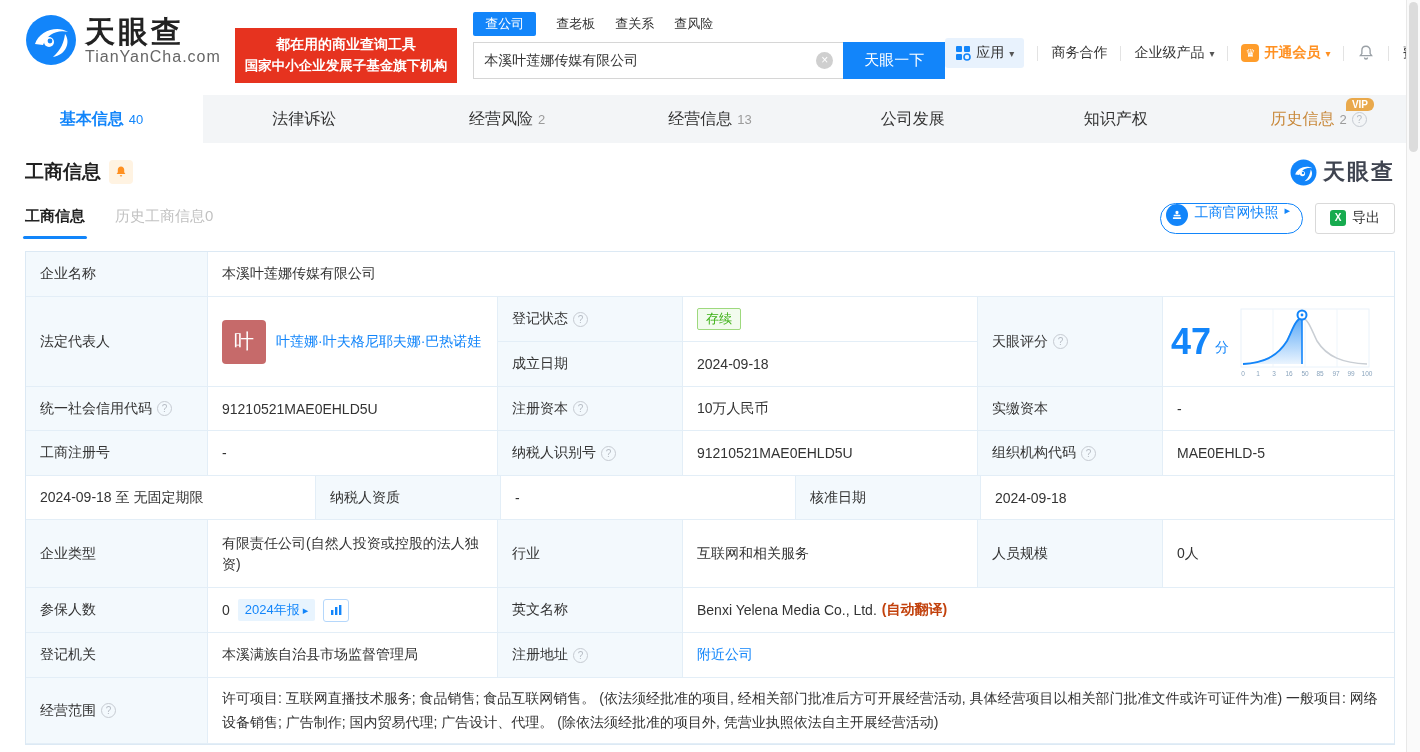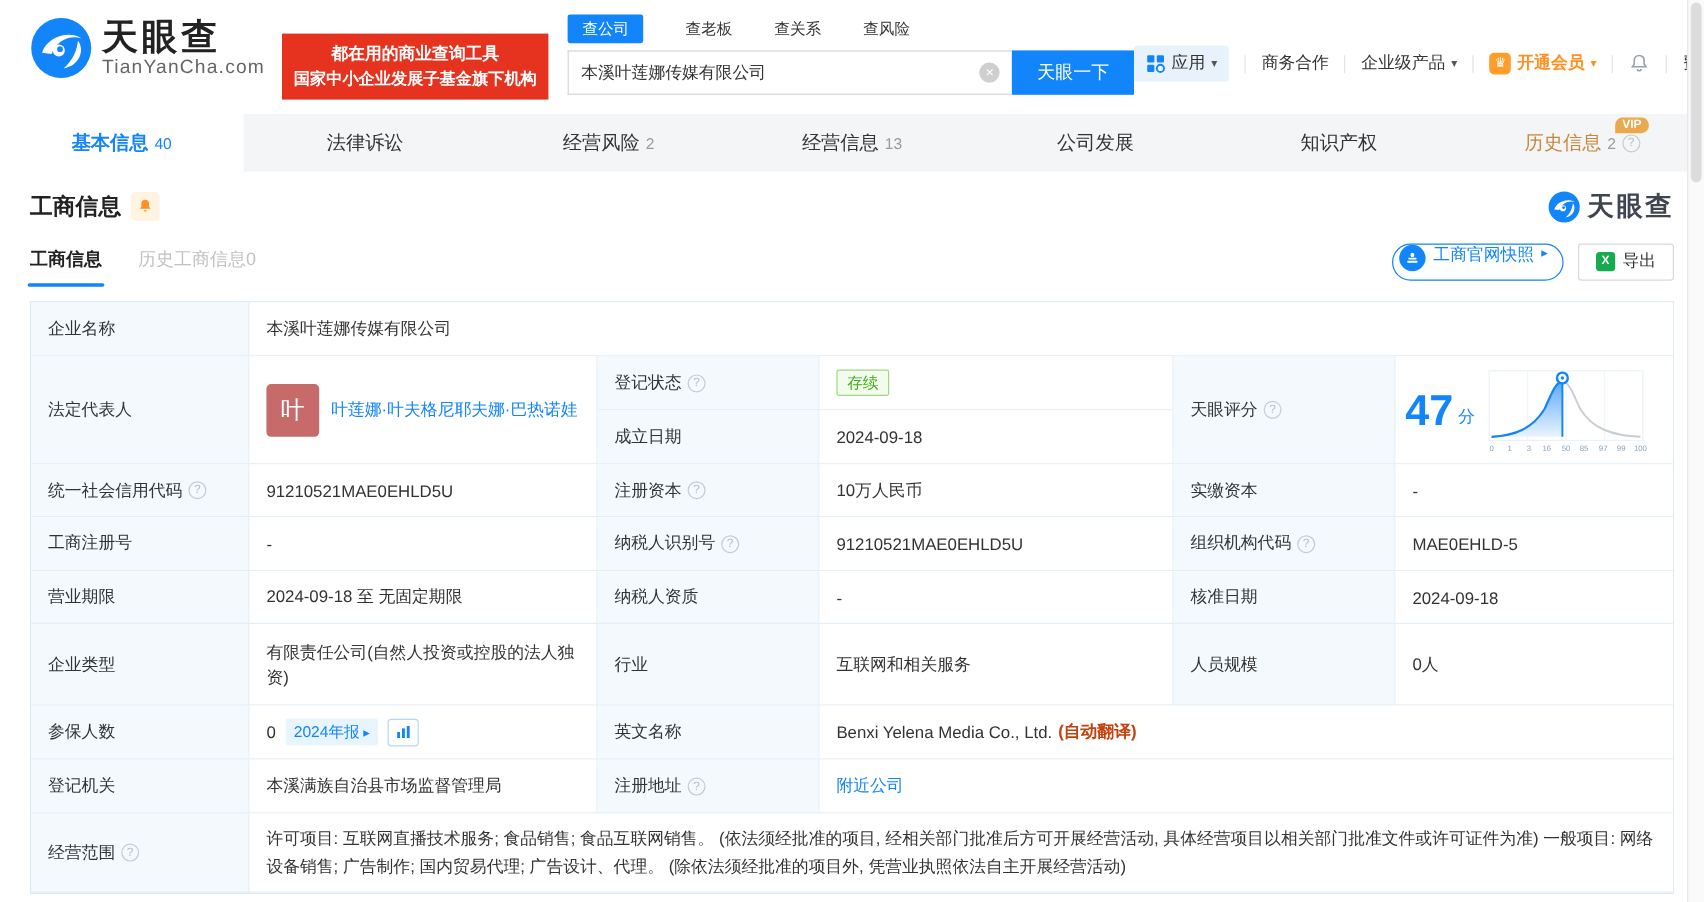--- a/index.html
+++ b/index.html
@@ -9,21 +9,21 @@
   
   .header { height:95px; display:flex; align-items:flex-start; padding:14px 20px 0 25px; position:relative; }
   .logo { display:flex; align-items:center; gap:8px; cursor:pointer; }
   .logo-text .cn { font-size:30px; font-weight:bold; color:#222; letter-spacing:3px; line-height:1.1; }
   .logo-text .en { font-size:16px; color:#666; letter-spacing:1px; }
   .promo { background:#e6331f; color:#fff; margin-left:14px; margin-top:14px; padding:6px 10px;
     font-size:14px; font-weight:bold; line-height:1.55; text-align:center; white-space:nowrap; }
   .promo .l2 { font-size:13.5px; }
 
   .search-wrap { margin-left:16px; margin-top:-2px; }
-  .search-tabs { display:flex; align-items:center; gap:35px; font-size:13px; margin-bottom:6px; }
+  .search-tabs { display:flex; align-items:center; gap:20px; font-size:13px; margin-bottom:6px; }
   .search-tab { color:#333; cursor:pointer; padding:3px 0; }
   .search-tab.active { background:#1285fa; color:#fff; padding:3px 12px; border-radius:2px; }
   .search-bar { display:flex; }
   .search-input-box { position:relative; }
   .search-input-box input { width:370px; height:37px; border:1px solid #d6d6d6; border-right:none;
     padding:0 34px 0 10px; font-size:14px; color:#333; outline:none; font-family:inherit; }
   .clear-btn { position:absolute; right:10px; top:10px; width:17px; height:17px; border-radius:50%;
     background:#cfcfcf; color:#fff; font-size:12px; line-height:17px; text-align:center; cursor:pointer; }
   .search-btn { width:102px; height:37px; background:#1285fa; color:#fff; font-size:15px; border:none;
     cursor:pointer; font-family:inherit; }
@@ -354,21 +354,20 @@
       </div>
       <div class="cell val c4 h45">91210521MAE0EHLD5U</div>
       <div class="cell lab c5 h45">
         <span>组织机构代码</span>
         <span class="help-circle">?</span>
       </div>
       <div class="cell val c6 h45">MAE0EHLD-5</div>
     </div>
 
     <div class="t-row">
-      <div class="cell lab c1 h44">营业期限</div>
       <div class="cell val c2 h44">2024-09-18 至 无固定期限</div>
       <div class="cell lab c3 h44">纳税人资质</div>
       <div class="cell val c4 h44">-</div>
       <div class="cell lab c5 h44">核准日期</div>
       <div class="cell val c6 h44">2024-09-18</div>
     </div>
 
     <div class="t-row">
       <div class="cell lab c1 h68">企业类型</div>
       <div class="cell val c2 h68">

